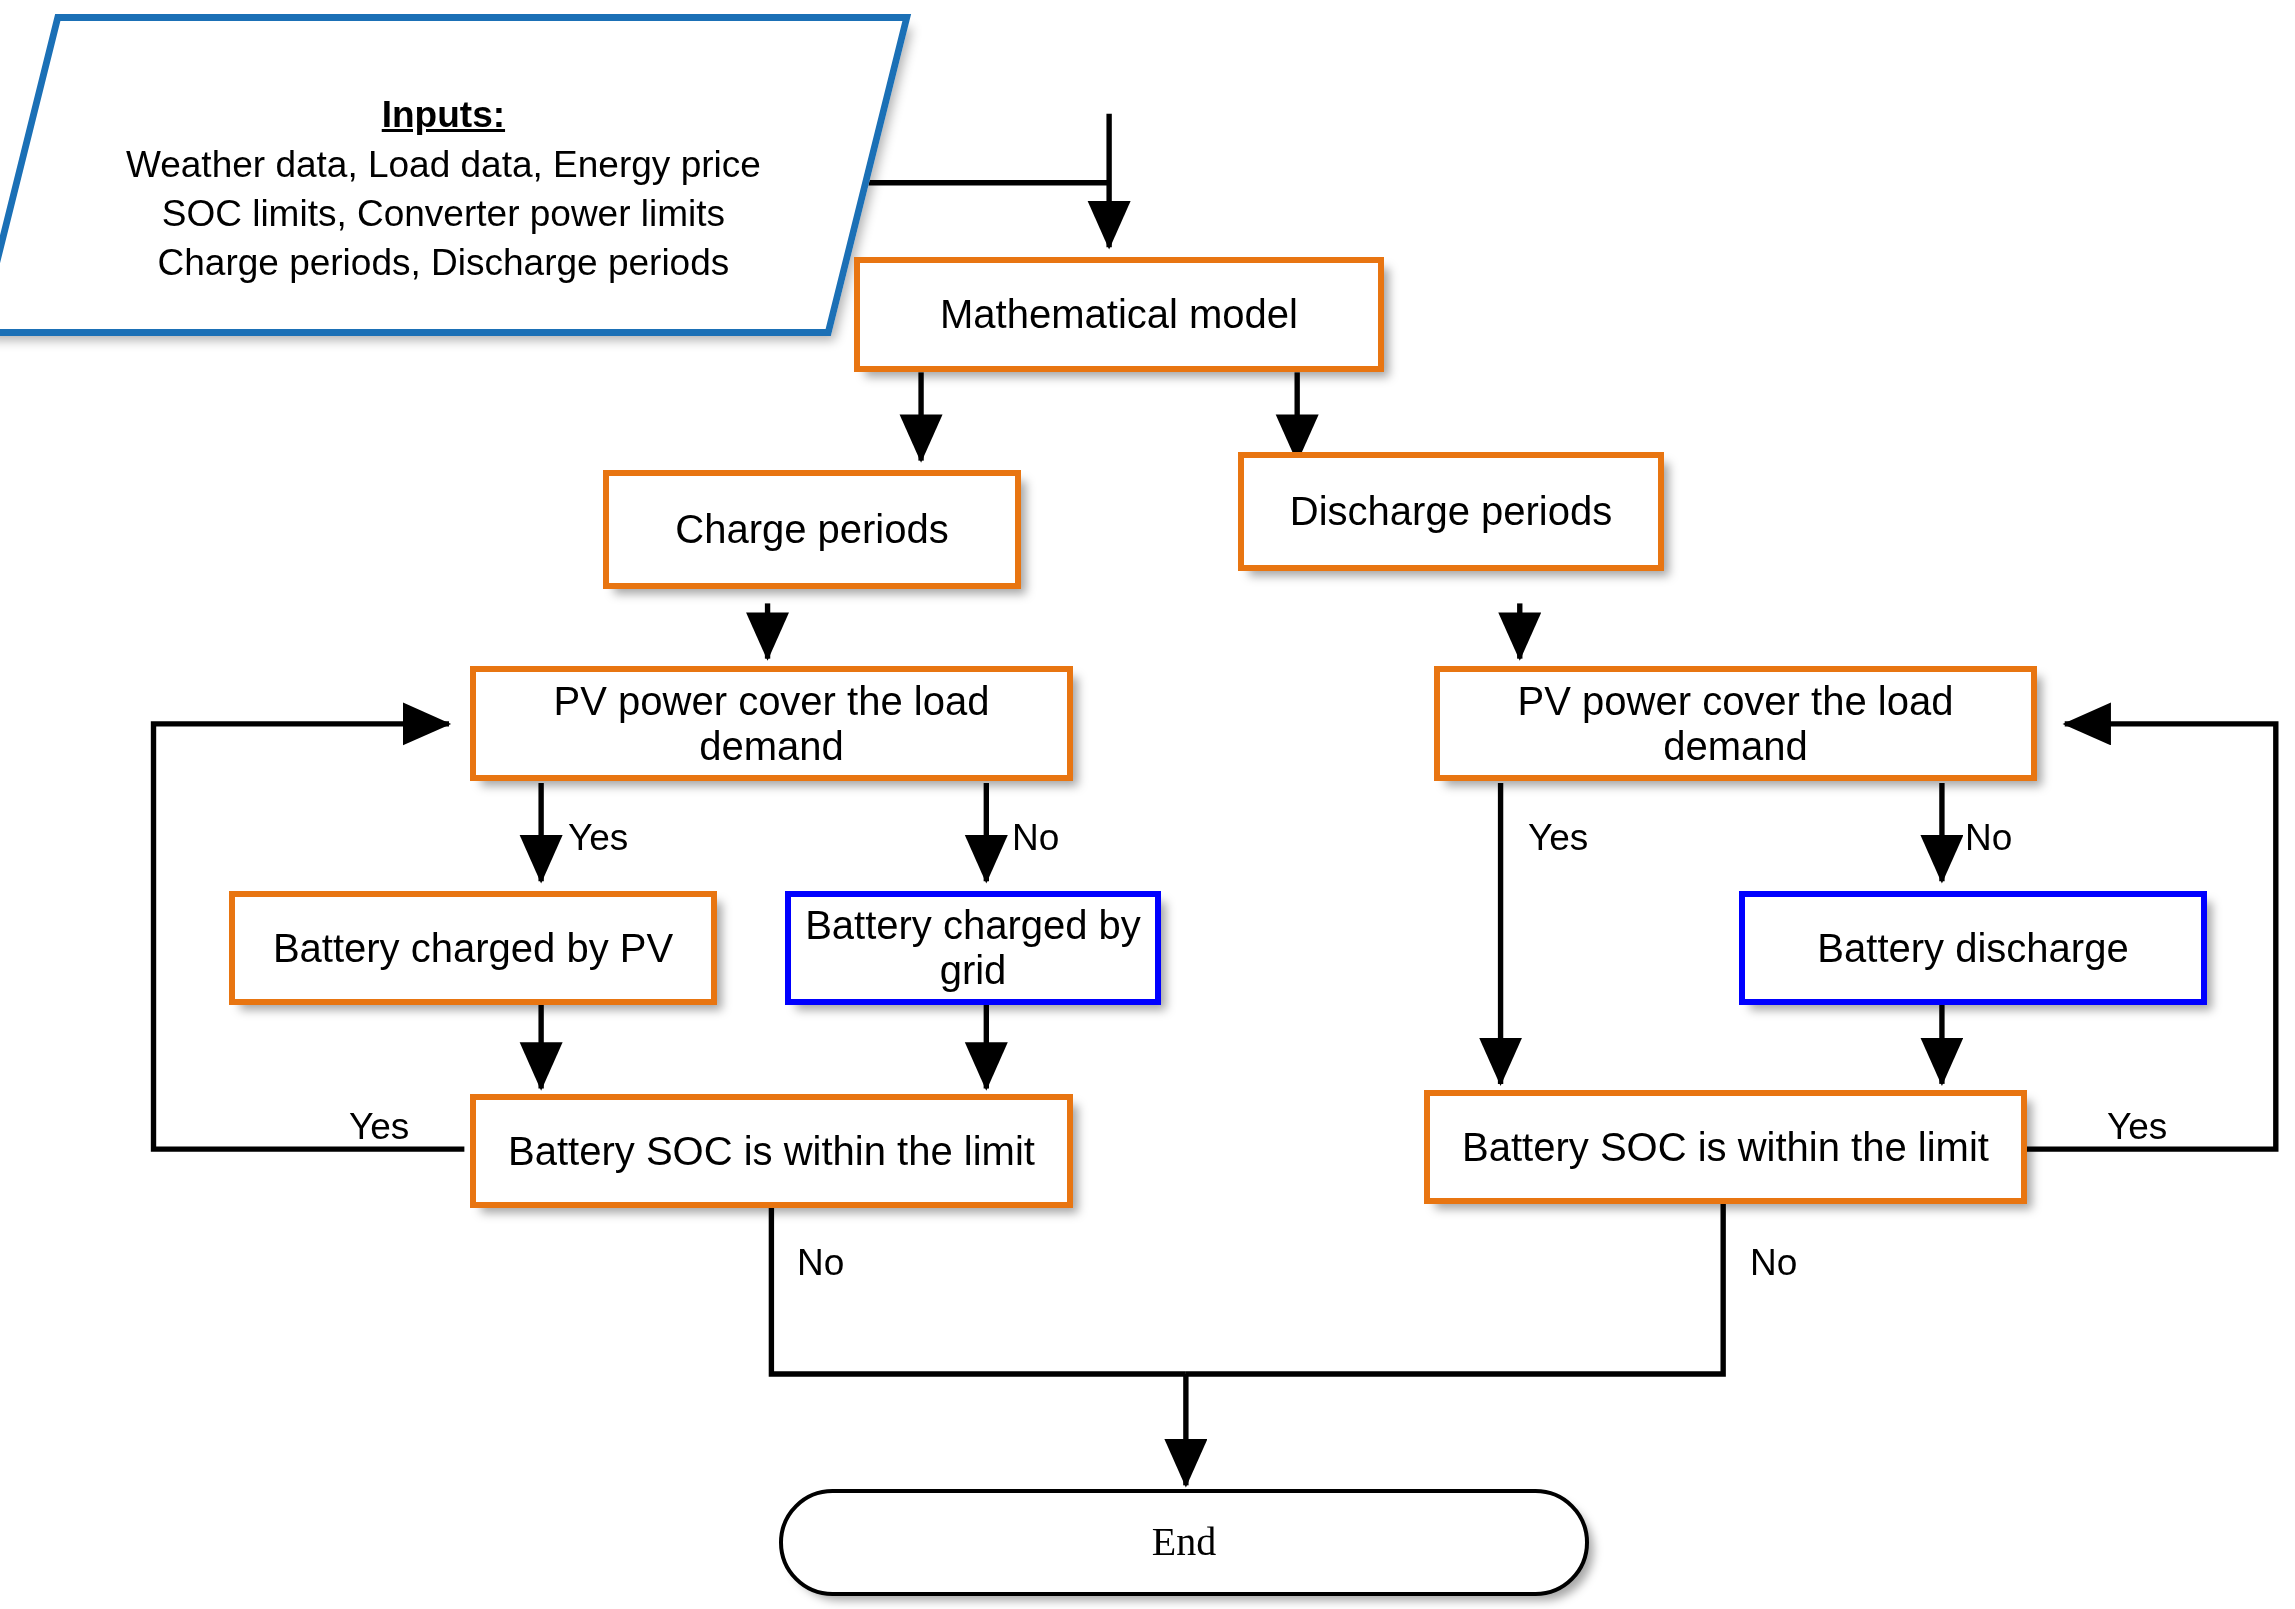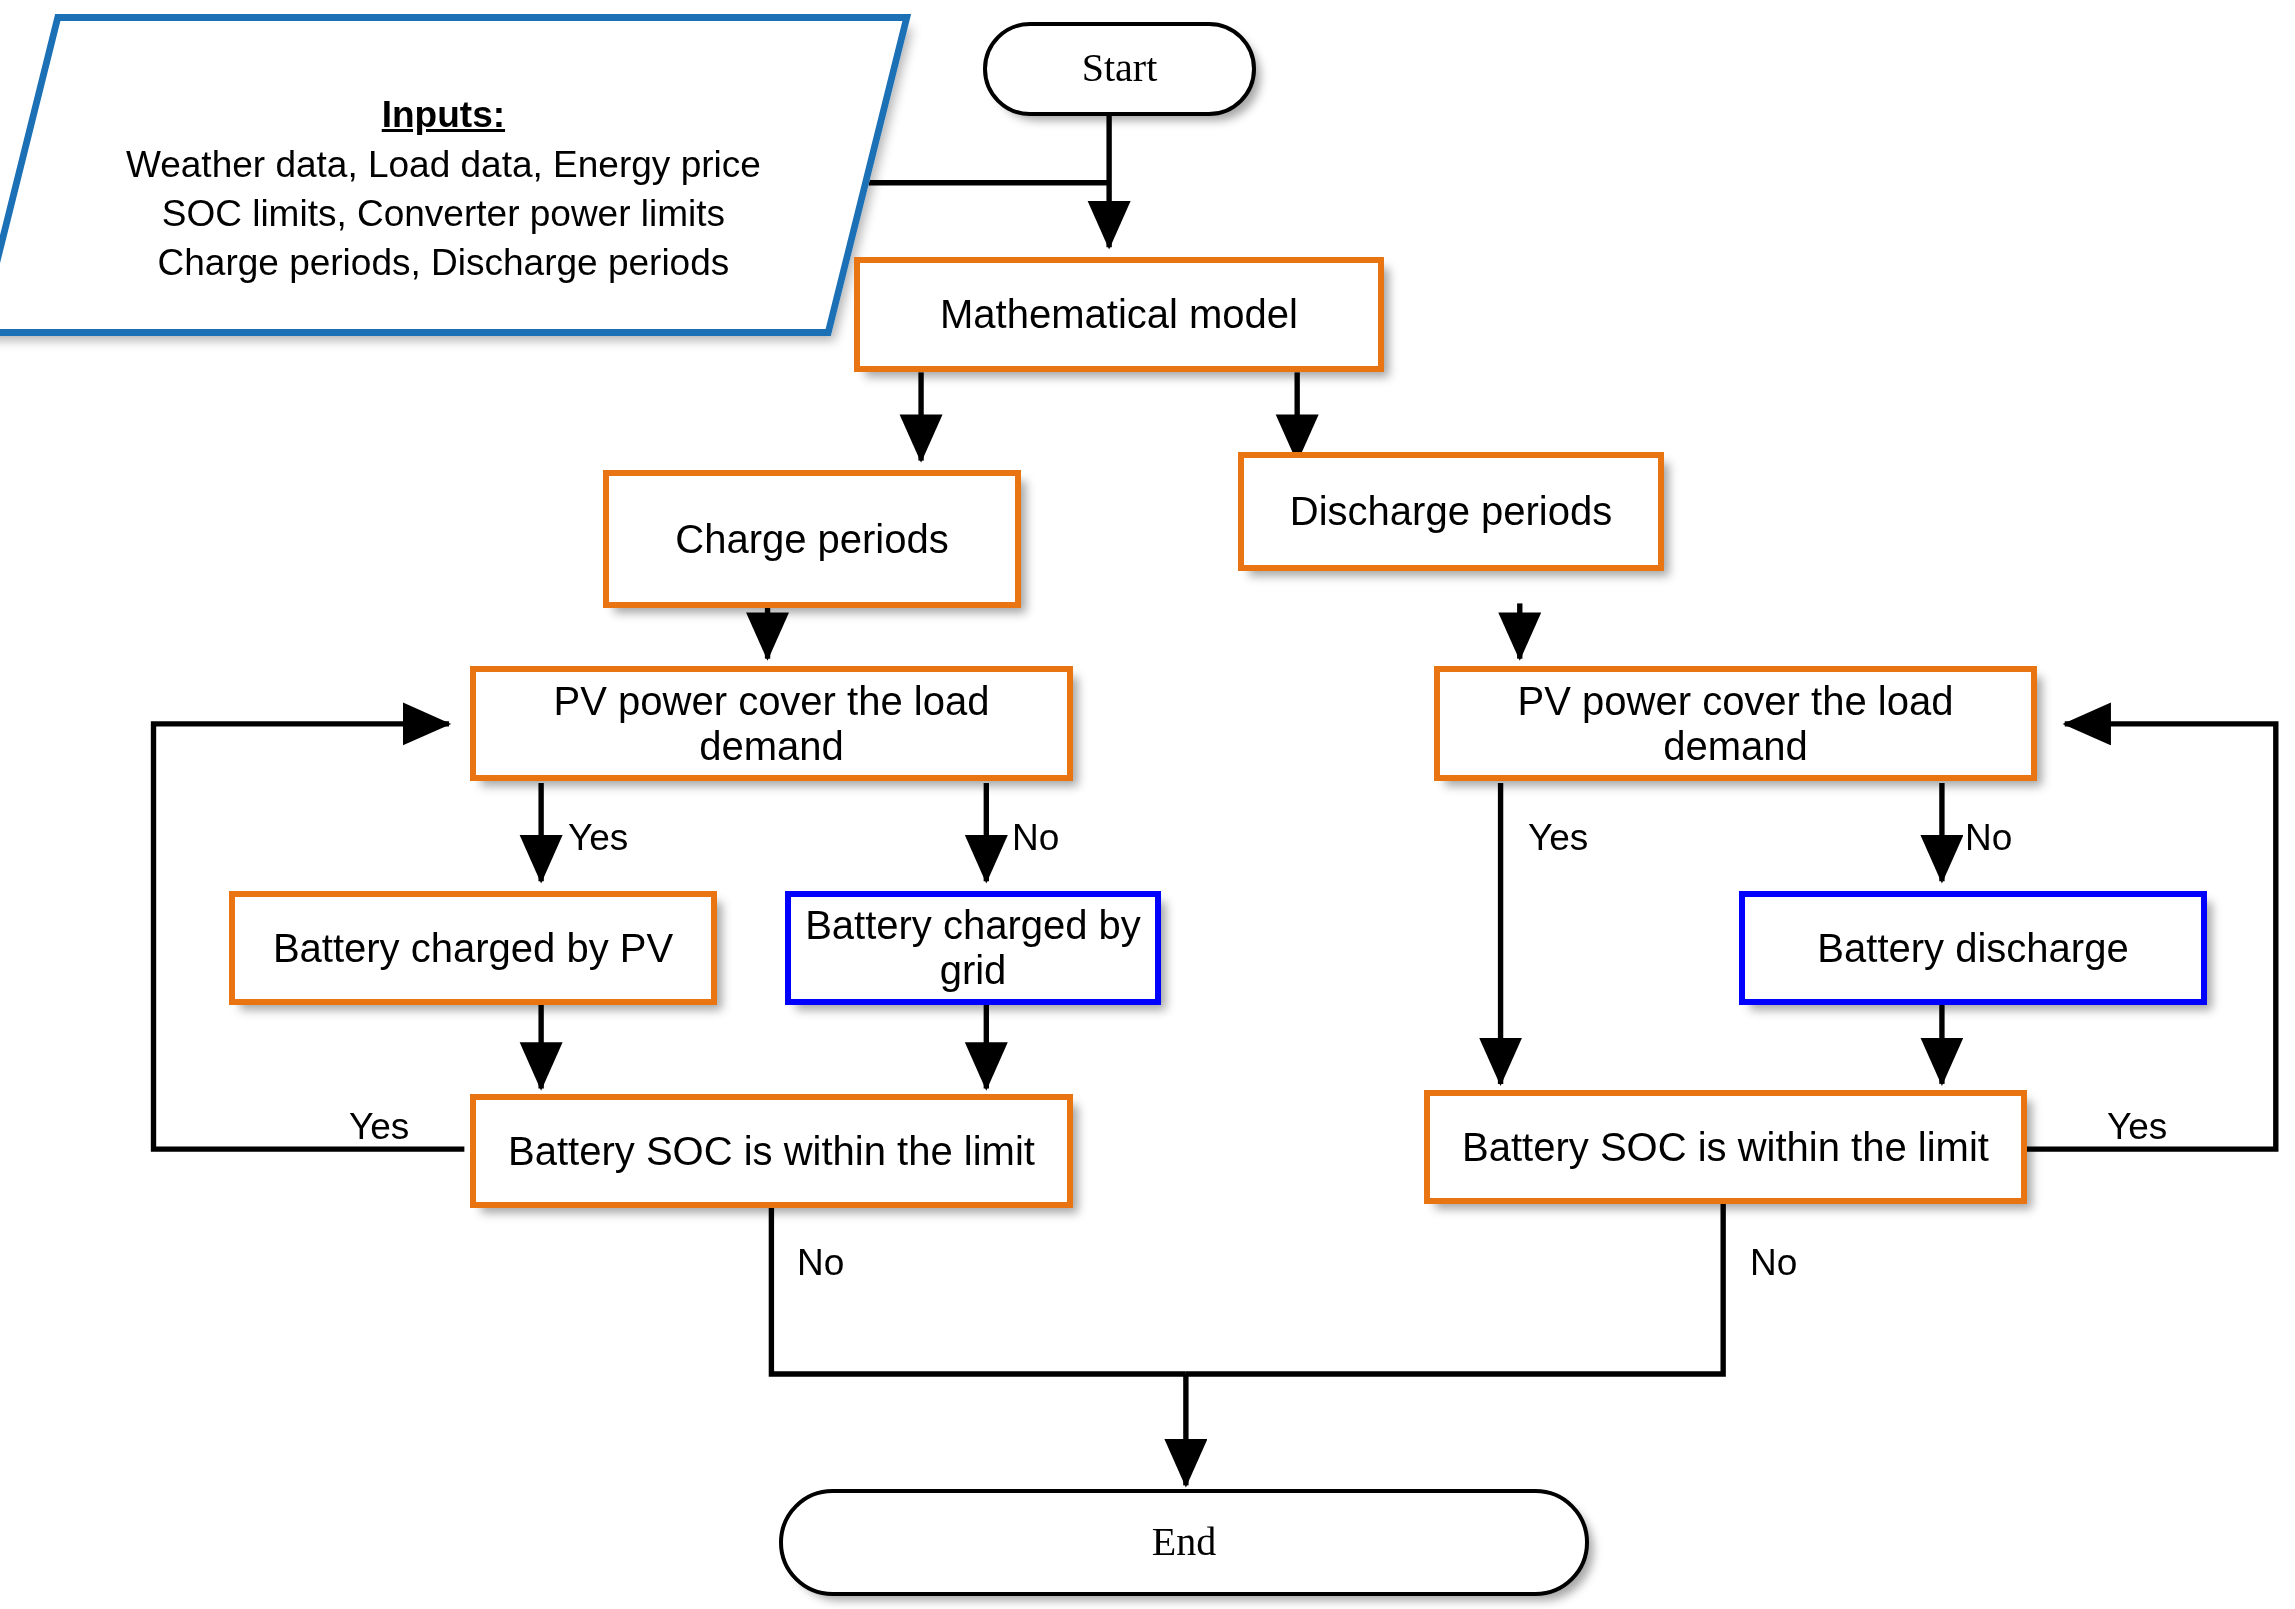--- a/index.html
+++ b/index.html
@@ -142,29 +142,26 @@
   <div class="para-wrap">
     <div class="para-shape"></div>
     <div class="para-text">
       <span class="hdr">Inputs:</span>
       <span>Weather data, Load data, Energy price</span>
       <span>SOC limits, Converter power limits</span>
       <span>Charge periods, Discharge periods</span>
     </div>
   </div>
 
-  <div class="node term f52" style="left:983px; top:21.5px; width:273px; height:94px;">
-    <span class="node-label">Start</span>
-  </div>
 
   <div class="node orange f52" style="left:854px; top:257px; width:530px; height:115px;">
     <span class="node-label">Mathematical model</span>
   </div>
 
-  <div class="node orange f52" style="left:603px; top:470px; width:418px; height:138px;">
+  <div class="node orange f52" style="left:603px; top:470px; width:418px; height:119px;">
     <span class="node-label">Charge periods</span>
   </div>
 
   <div class="node orange f52" style="left:1238px; top:452px; width:426px; height:119px;">
     <span class="node-label">Discharge periods</span>
   </div>
 
   <div class="node orange f52" style="left:470px; top:666px; width:603px; height:115px;">
     <span class="node-label">PV power cover the load demand</span>
   </div>

